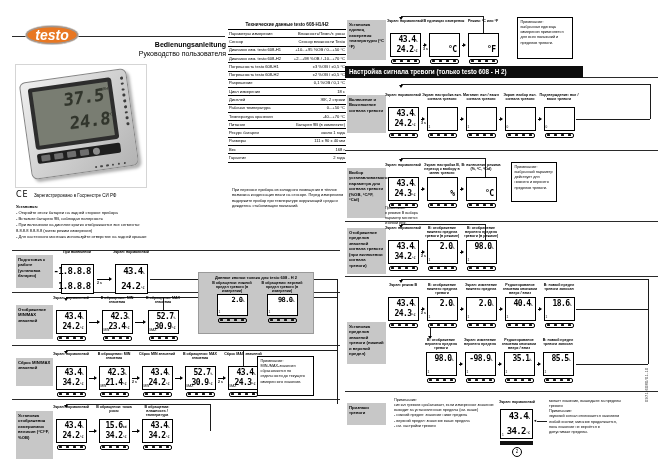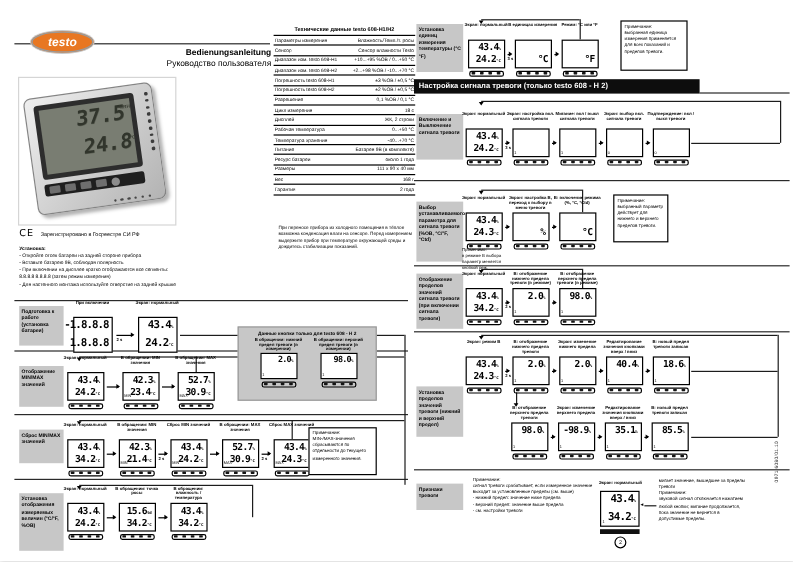--- a/index.html
+++ b/index.html
@@ -24,21 +24,21 @@
   .mark{position:absolute;left:1px;bottom:1px;font-size:3.2px;line-height:1;}
   .bar{width:29px;height:5px;border:0.5px solid #000;border-radius:2px;margin-top:1.5px;display:flex;justify-content:space-around;align-items:center;box-sizing:border-box;flex:none;}
   .bar i{width:3.2px;height:2.4px;background:#151515;border-radius:0.5px;}
   .arr{flex:none;height:1px;background:#000;margin-top:26px;position:relative;}
   .arr::after{content:"";position:absolute;right:-1px;top:-2px;border-left:3px solid #000;border-top:2px solid transparent;border-bottom:2px solid transparent;}
   .arr .hl{position:absolute;top:2px;left:0;font-size:3.5px;white-space:nowrap;font-weight:bold;}
   .note{position:absolute;border:1px solid #000;padding:2px 2.5px;font-size:3.8px;line-height:1.35;white-space:pre-line;box-sizing:border-box;background:#fff;}
   .band{position:absolute;background:#0d0d0d;color:#fff;font-weight:bold;font-size:6.3px;line-height:1;padding:2.5px 4px;box-sizing:border-box;}
   .tinytext{position:absolute;font-size:3.9px;line-height:1.35;white-space:pre-line;}
   
-  .logo{position:absolute;left:26px;top:26px;width:52px;height:18px;background:#e87722;border-radius:50%;display:flex;align-items:center;justify-content:center;color:#fff;font-weight:bold;font-style:italic;font-size:10px;box-shadow:0 0 0 1.2px #9a9a9a inset,0 0 0 1px #c9c9c9;}
+  .logo{position:absolute;left:26px;top:26px;width:52px;height:18px;background:#e87722;border-radius:50%;display:flex;align-items:center;justify-content:center;color:#fff;font-weight:bold;font-style:italic;font-size:14px;box-shadow:0 0 0 1.2px #9a9a9a inset,0 0 0 1px #c9c9c9;}
   .htitle{position:absolute;left:100px;top:24px;width:126px;text-align:right;font-weight:bold;font-size:8.5px;}
   .hsub{position:absolute;left:60px;width:166px;text-align:right;font-size:7px;}
   
   .spec{position:absolute;left:228px;top:23px;width:118px;font-size:4.1px;line-height:1;}
   .spec .t{font-weight:bold;text-align:center;font-size:4.6px;border-bottom:1px solid #000;padding-bottom:1.5px;}
   .spec .r{display:flex;justify-content:space-between;border-bottom:0.5px solid #000;padding:1.6px 1px;gap:2px;}
   .spec .r span:first-child{white-space:nowrap;overflow:hidden;}
   .spec .r span:last-child{white-space:nowrap;text-align:right;flex:none;}
   
   .photo{position:absolute;left:15px;top:64px;width:130px;height:122px;border:0.5px solid #d5d5d5;}

